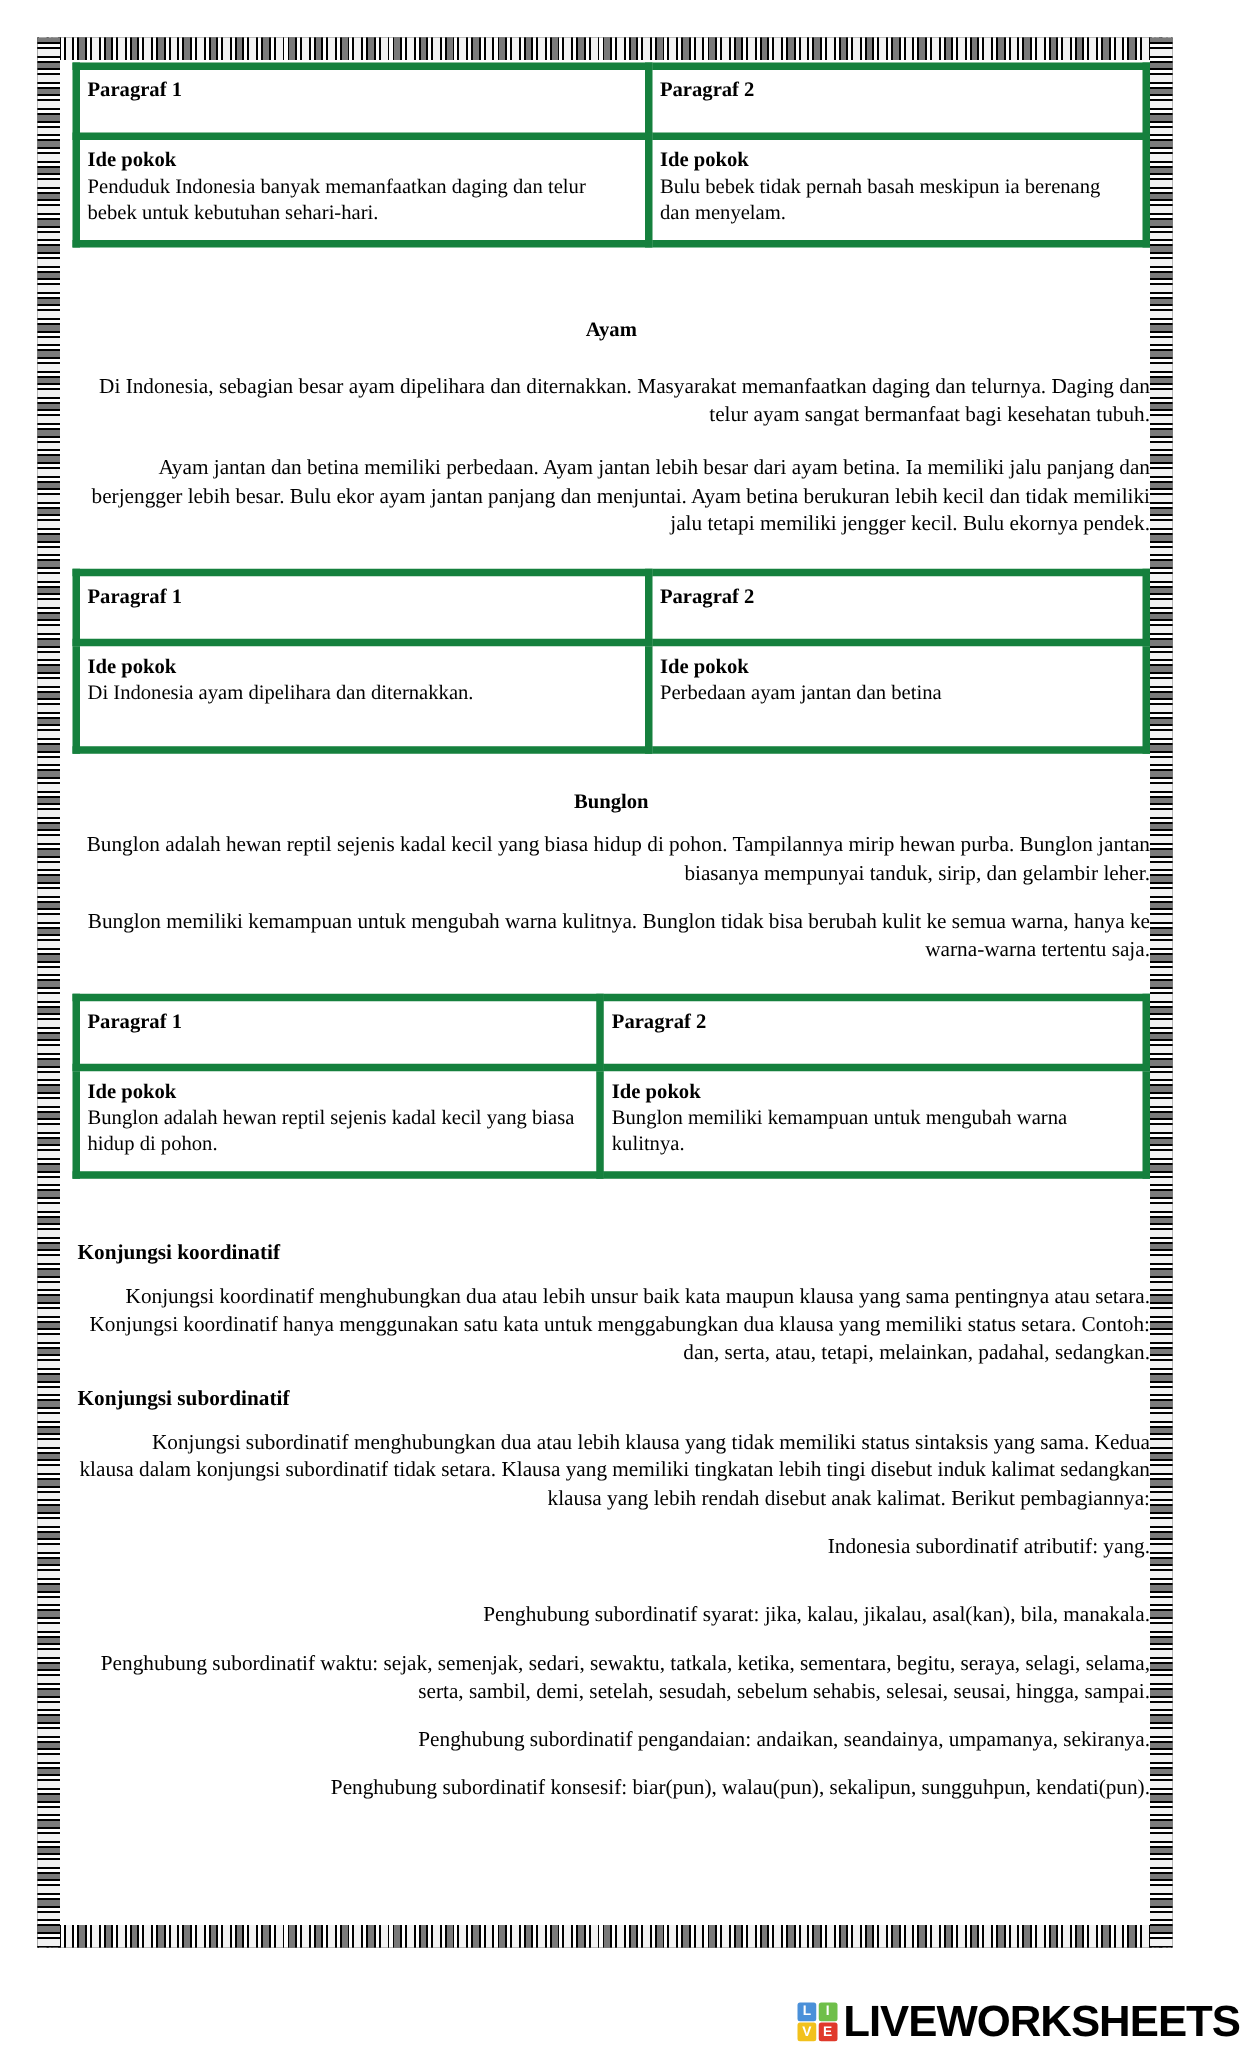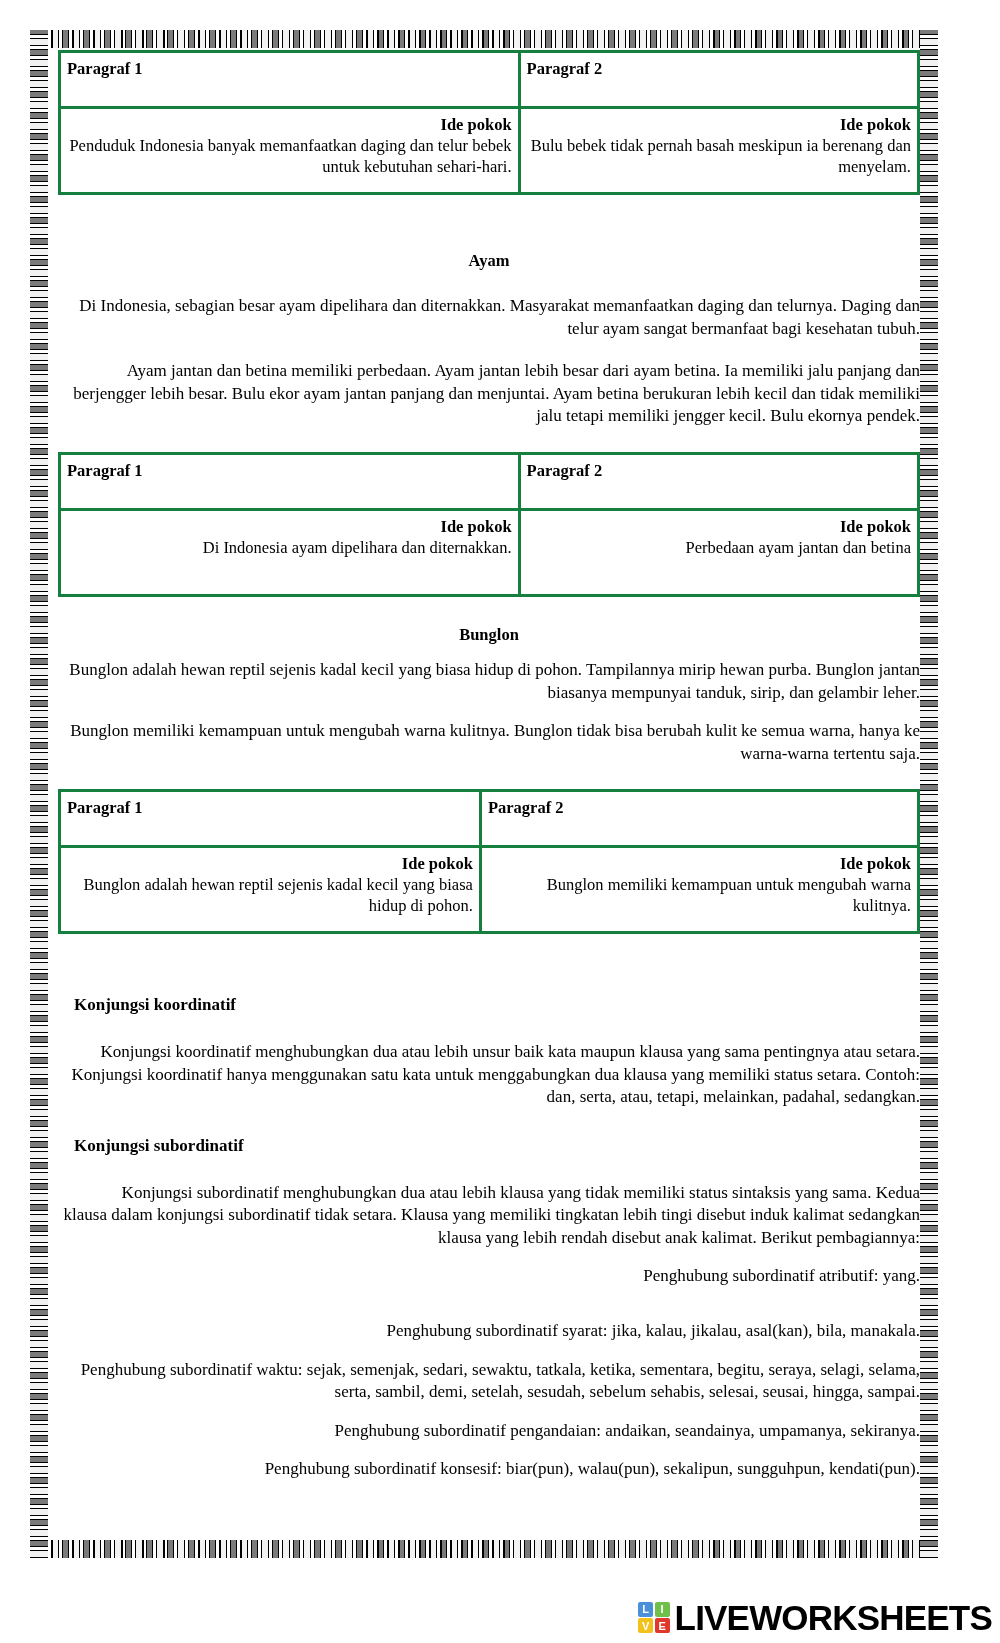--- a/index.html
+++ b/index.html
@@ -88,28 +88,28 @@
   }
 
   
   table.idea-table {
     width: 100%;
     border-collapse: collapse;
     table-layout: fixed;
     margin: 0;
   }
   table.idea-table td {
-    border: 3px solid #15803d;
+    border: 6px solid #15803d;
     vertical-align: top;
     padding: 6px 6px 6px 6px;
     font-size: 16.5px;
     line-height: 1.26;
   }
   td.head-cell { height: 56px; }
-  td.body-cell { height: 86px; text-align: right; }
+  td.body-cell { height: 86px; }
   .cell-title {
     font-weight: bold;
     display: block;
   }
   .cell-text { display: block; }
 
   
   #table-bebek    col.c1 { width: 53.5%; } #table-bebek    col.c2 { width: 46.5%; }
   #table-ayam     col.c1 { width: 53.5%; } #table-ayam     col.c2 { width: 46.5%; }
   #table-bunglon  col.c1 { width: 49.0%; } #table-bunglon  col.c2 { width: 51.0%; }
@@ -131,21 +131,21 @@
   p.bold-par {
     font-size: 17px;
     line-height: 1.33;
     margin: 0;
     font-weight: bold;
   }
   h3.sub-head {
     font-size: 17px;
     line-height: 1.33;
     font-weight: bold;
-    margin: 16px;
+    margin: 4px;
   }
   .sp-8  { height: 8px; }
   .sp-10 { height: 10px; }
   .sp-14 { height: 14px; }
   .sp-16 { height: 16px; }
   .sp-20 { height: 20px; }
   .sp-24 { height: 24px; }
   .sp-28 { height: 28px; }
   .sp-34 { height: 34px; }
   .sp-56 { height: 56px; }
@@ -301,21 +301,21 @@
 
   <div class="sp-10"></div>
   <h3 class="sub-head">Konjungsi koordinatif</h3>
   <div class="sp-8"></div>
   <p class="body-par indent">Konjungsi koordinatif menghubungkan dua atau lebih unsur baik kata maupun klausa yang sama pentingnya atau setara. Konjungsi koordinatif hanya menggunakan satu kata untuk menggabungkan dua klausa yang memiliki status setara. Contoh: dan, serta, atau, tetapi, melainkan, padahal, sedangkan.</p>
   <div class="sp-10"></div>
   <h3 class="sub-head">Konjungsi subordinatif</h3>
   <div class="sp-8"></div>
   <p class="body-par indent">Konjungsi subordinatif menghubungkan dua atau lebih klausa yang tidak memiliki status sintaksis yang sama. Kedua klausa dalam konjungsi subordinatif tidak setara. Klausa yang memiliki tingkatan lebih tingi disebut induk kalimat sedangkan klausa yang lebih rendah disebut anak kalimat. Berikut pembagiannya:</p>
   <div class="sp-16"></div>
-  <p class="body-par">Penghubung subordinatif atributif: yang.</p>
+  <p class="body-par">Indonesia subordinatif atributif: yang.</p>
   <div class="sp-16"></div>
   <div class="sp-16"></div>
   <p class="body-par">Penghubung subordinatif syarat: jika, kalau, jikalau, asal(kan), bila, manakala.</p>
   <div class="sp-16"></div>
   <p class="body-par">Penghubung subordinatif waktu: sejak, semenjak, sedari, sewaktu, tatkala, ketika, sementara, begitu, seraya, selagi, selama, serta, sambil, demi, setelah, sesudah, sebelum sehabis, selesai, seusai, hingga, sampai.</p>
   <div class="sp-16"></div>
   <p class="body-par">Penghubung subordinatif pengandaian: andaikan, seandainya, umpamanya, sekiranya.</p>
   <div class="sp-16"></div>
   <p class="body-par">Penghubung subordinatif konsesif: biar(pun), walau(pun), sekalipun, sungguhpun, kendati(pun).</p>
 

